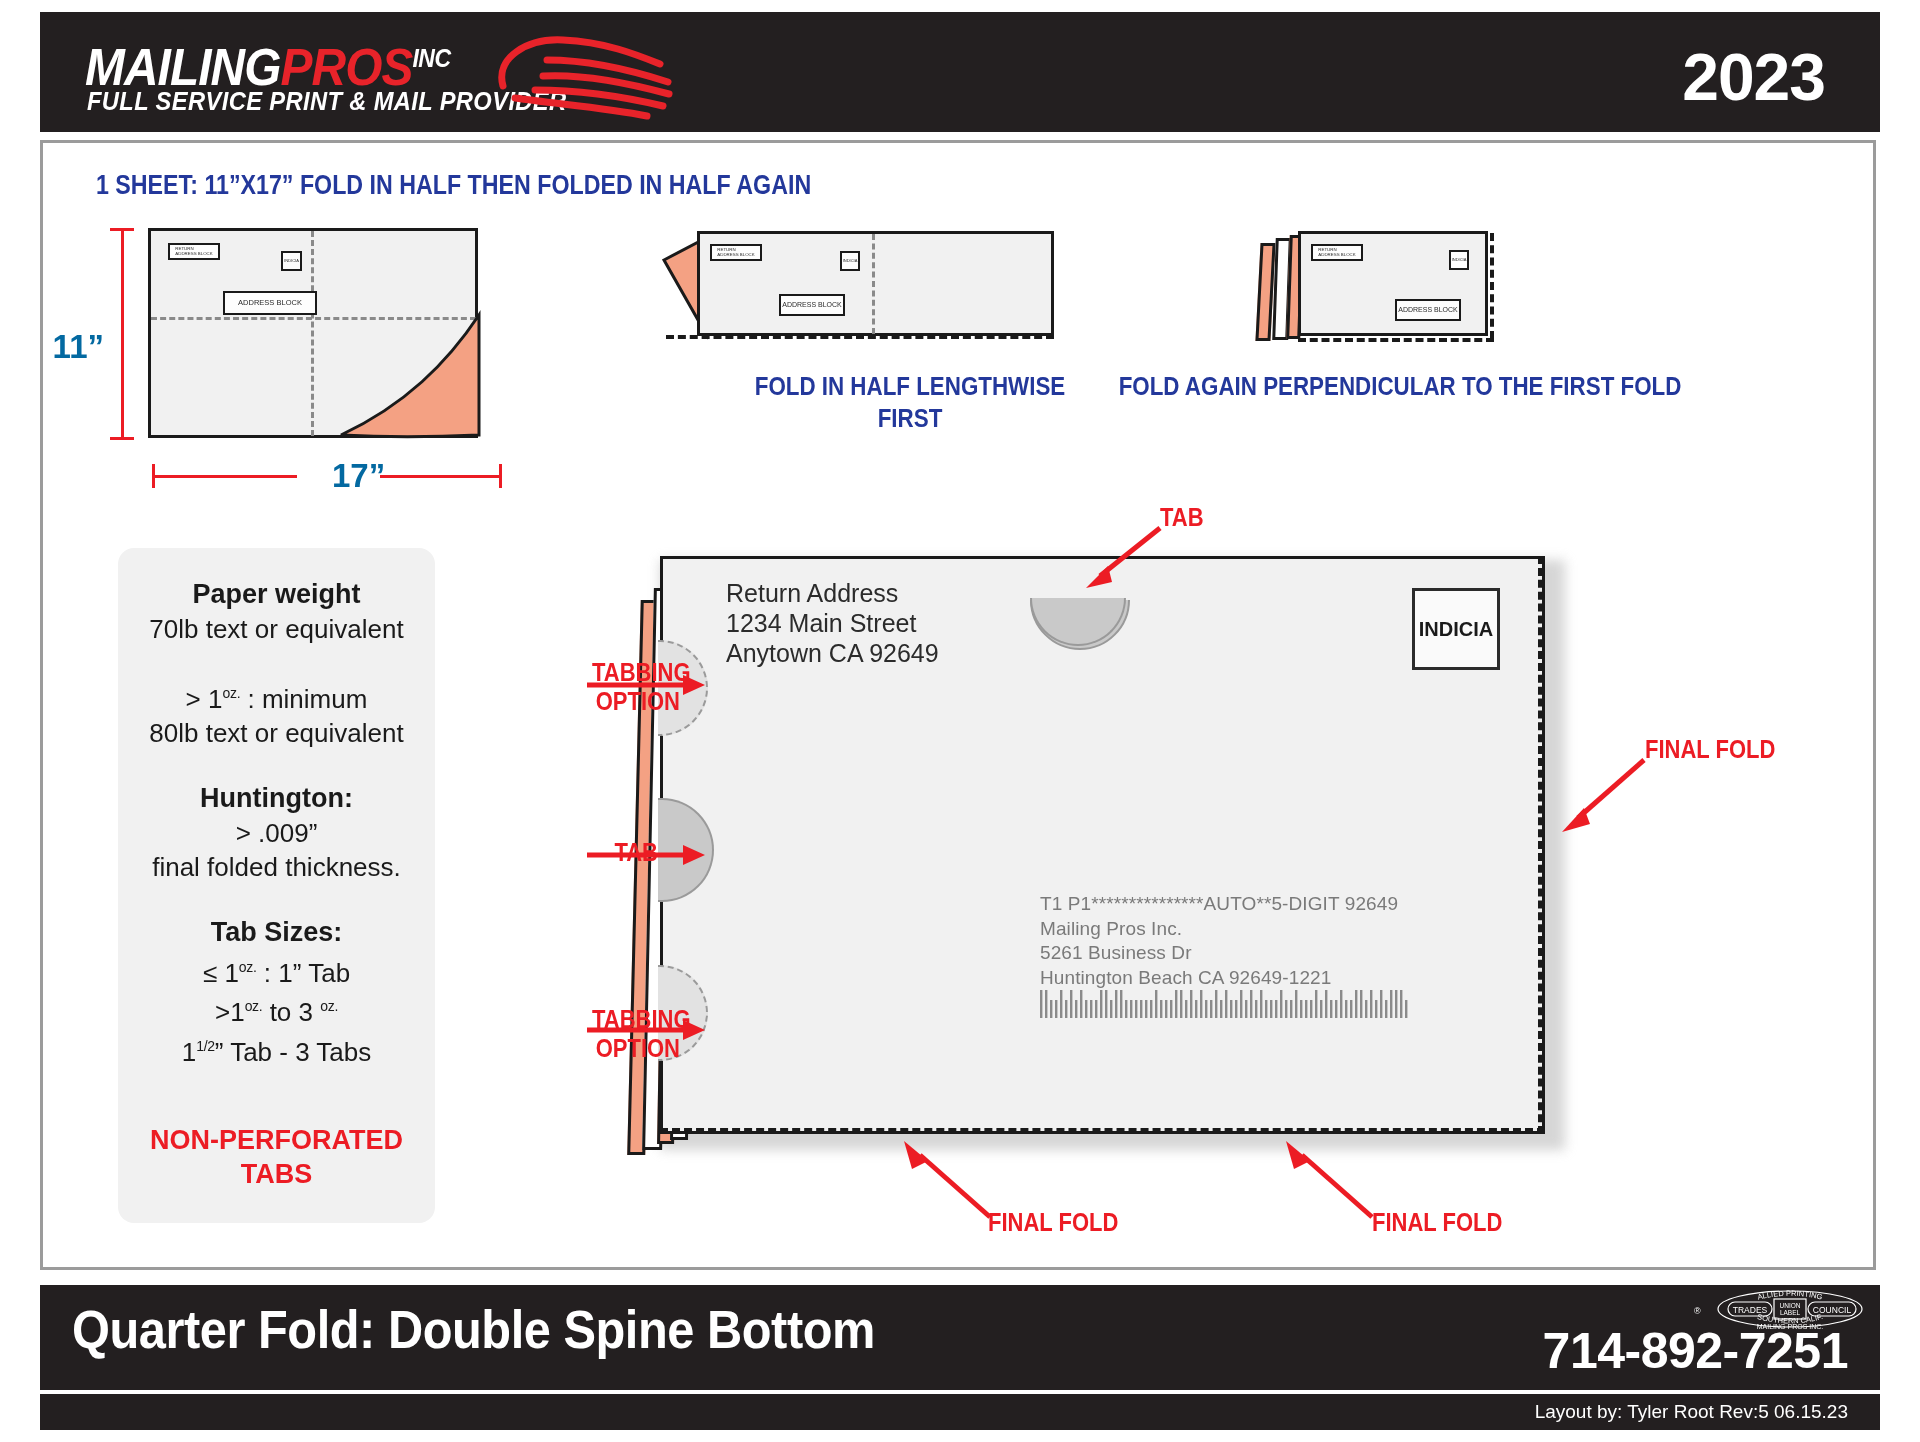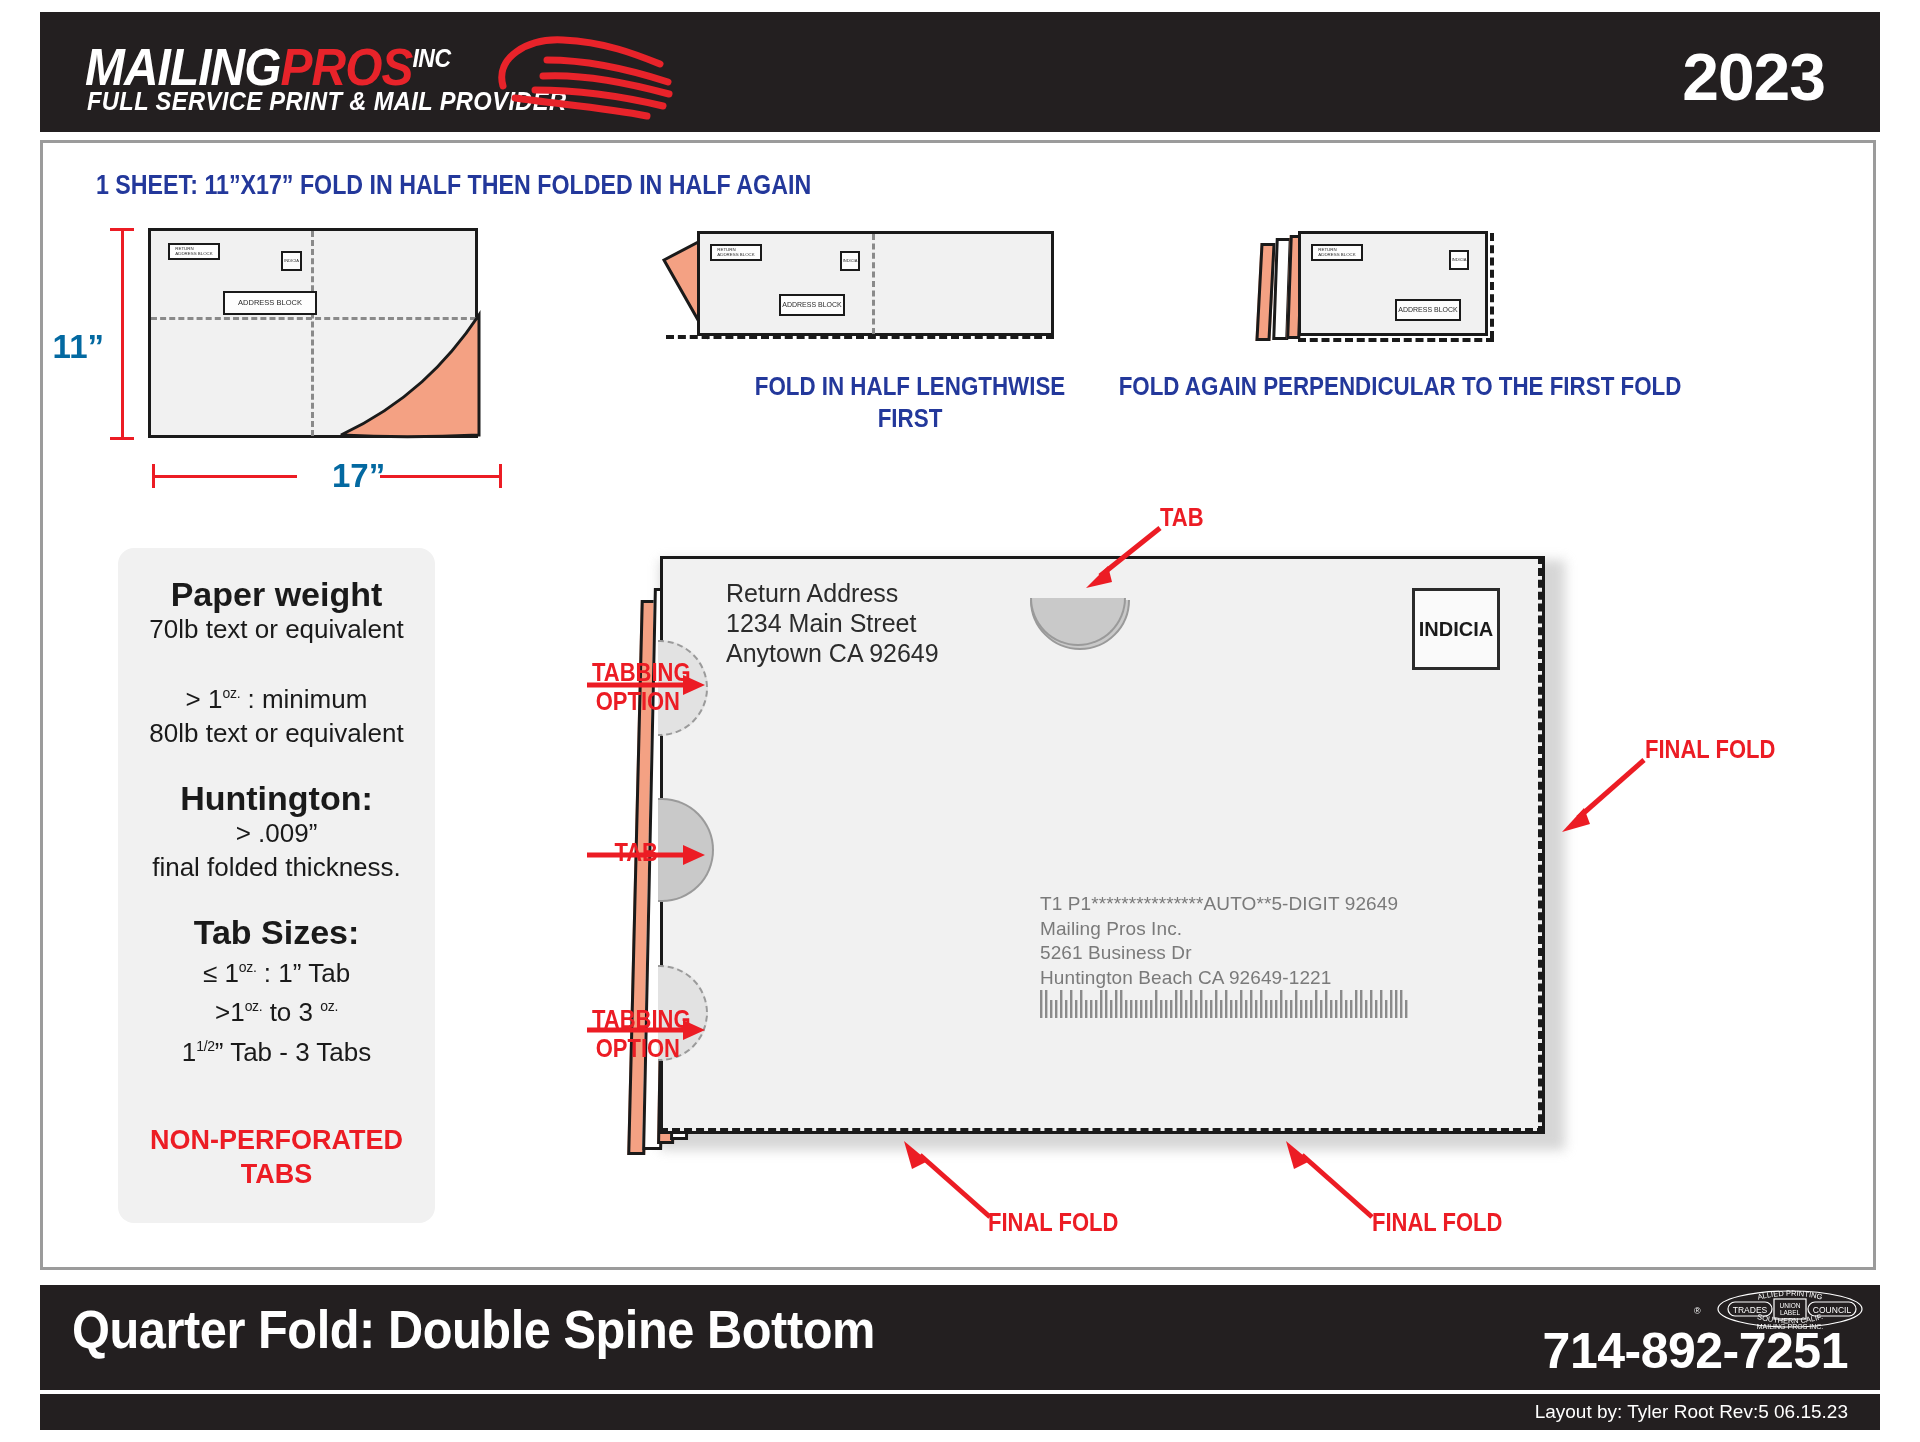--- a/index.html
+++ b/index.html
@@ -190,21 +190,21 @@
     left: 118px; top: 548px;
     width: 317px; height: 675px;
     background: #f1f1f1;
     border-radius: 16px;
     padding: 28px 10px 10px 10px;
     box-sizing: border-box;
     text-align: center;
   }
   .spec-h {
     font-weight: bold;
-    font-size: 34px;
+    font-size: 27px;
     color: #1a1a1a;
     line-height: 36px;
     margin: 0;
   }
   .spec-l {
     font-size: 26px;
     color: #1a1a1a;
     line-height: 34px;
     margin: 0;
     white-space: nowrap;

